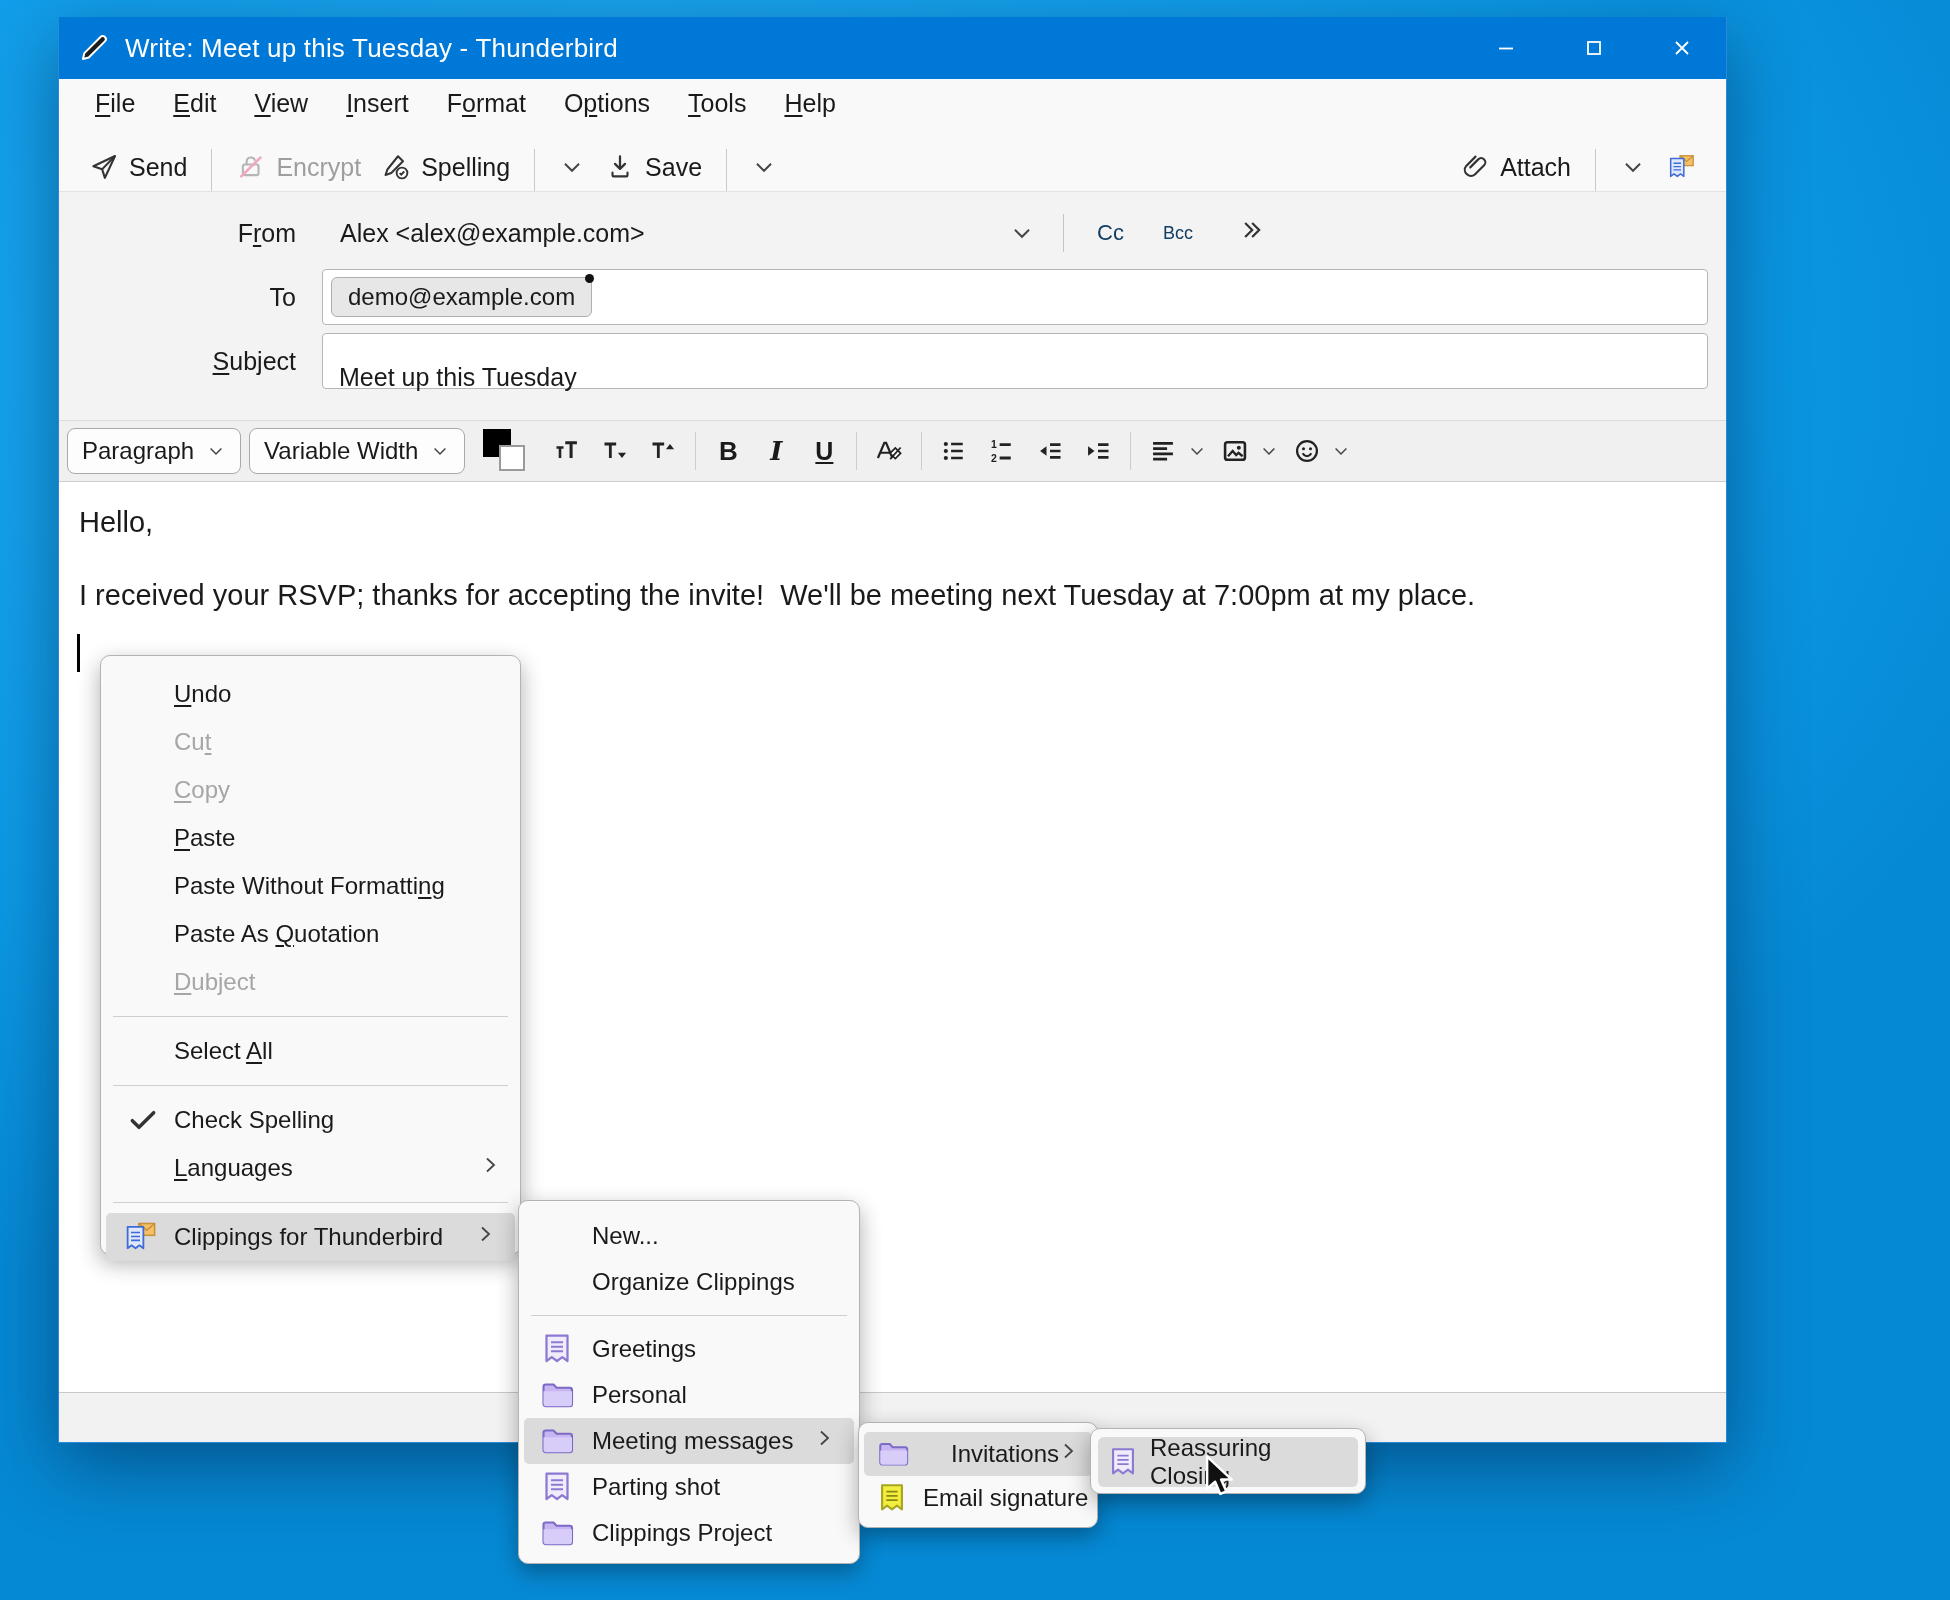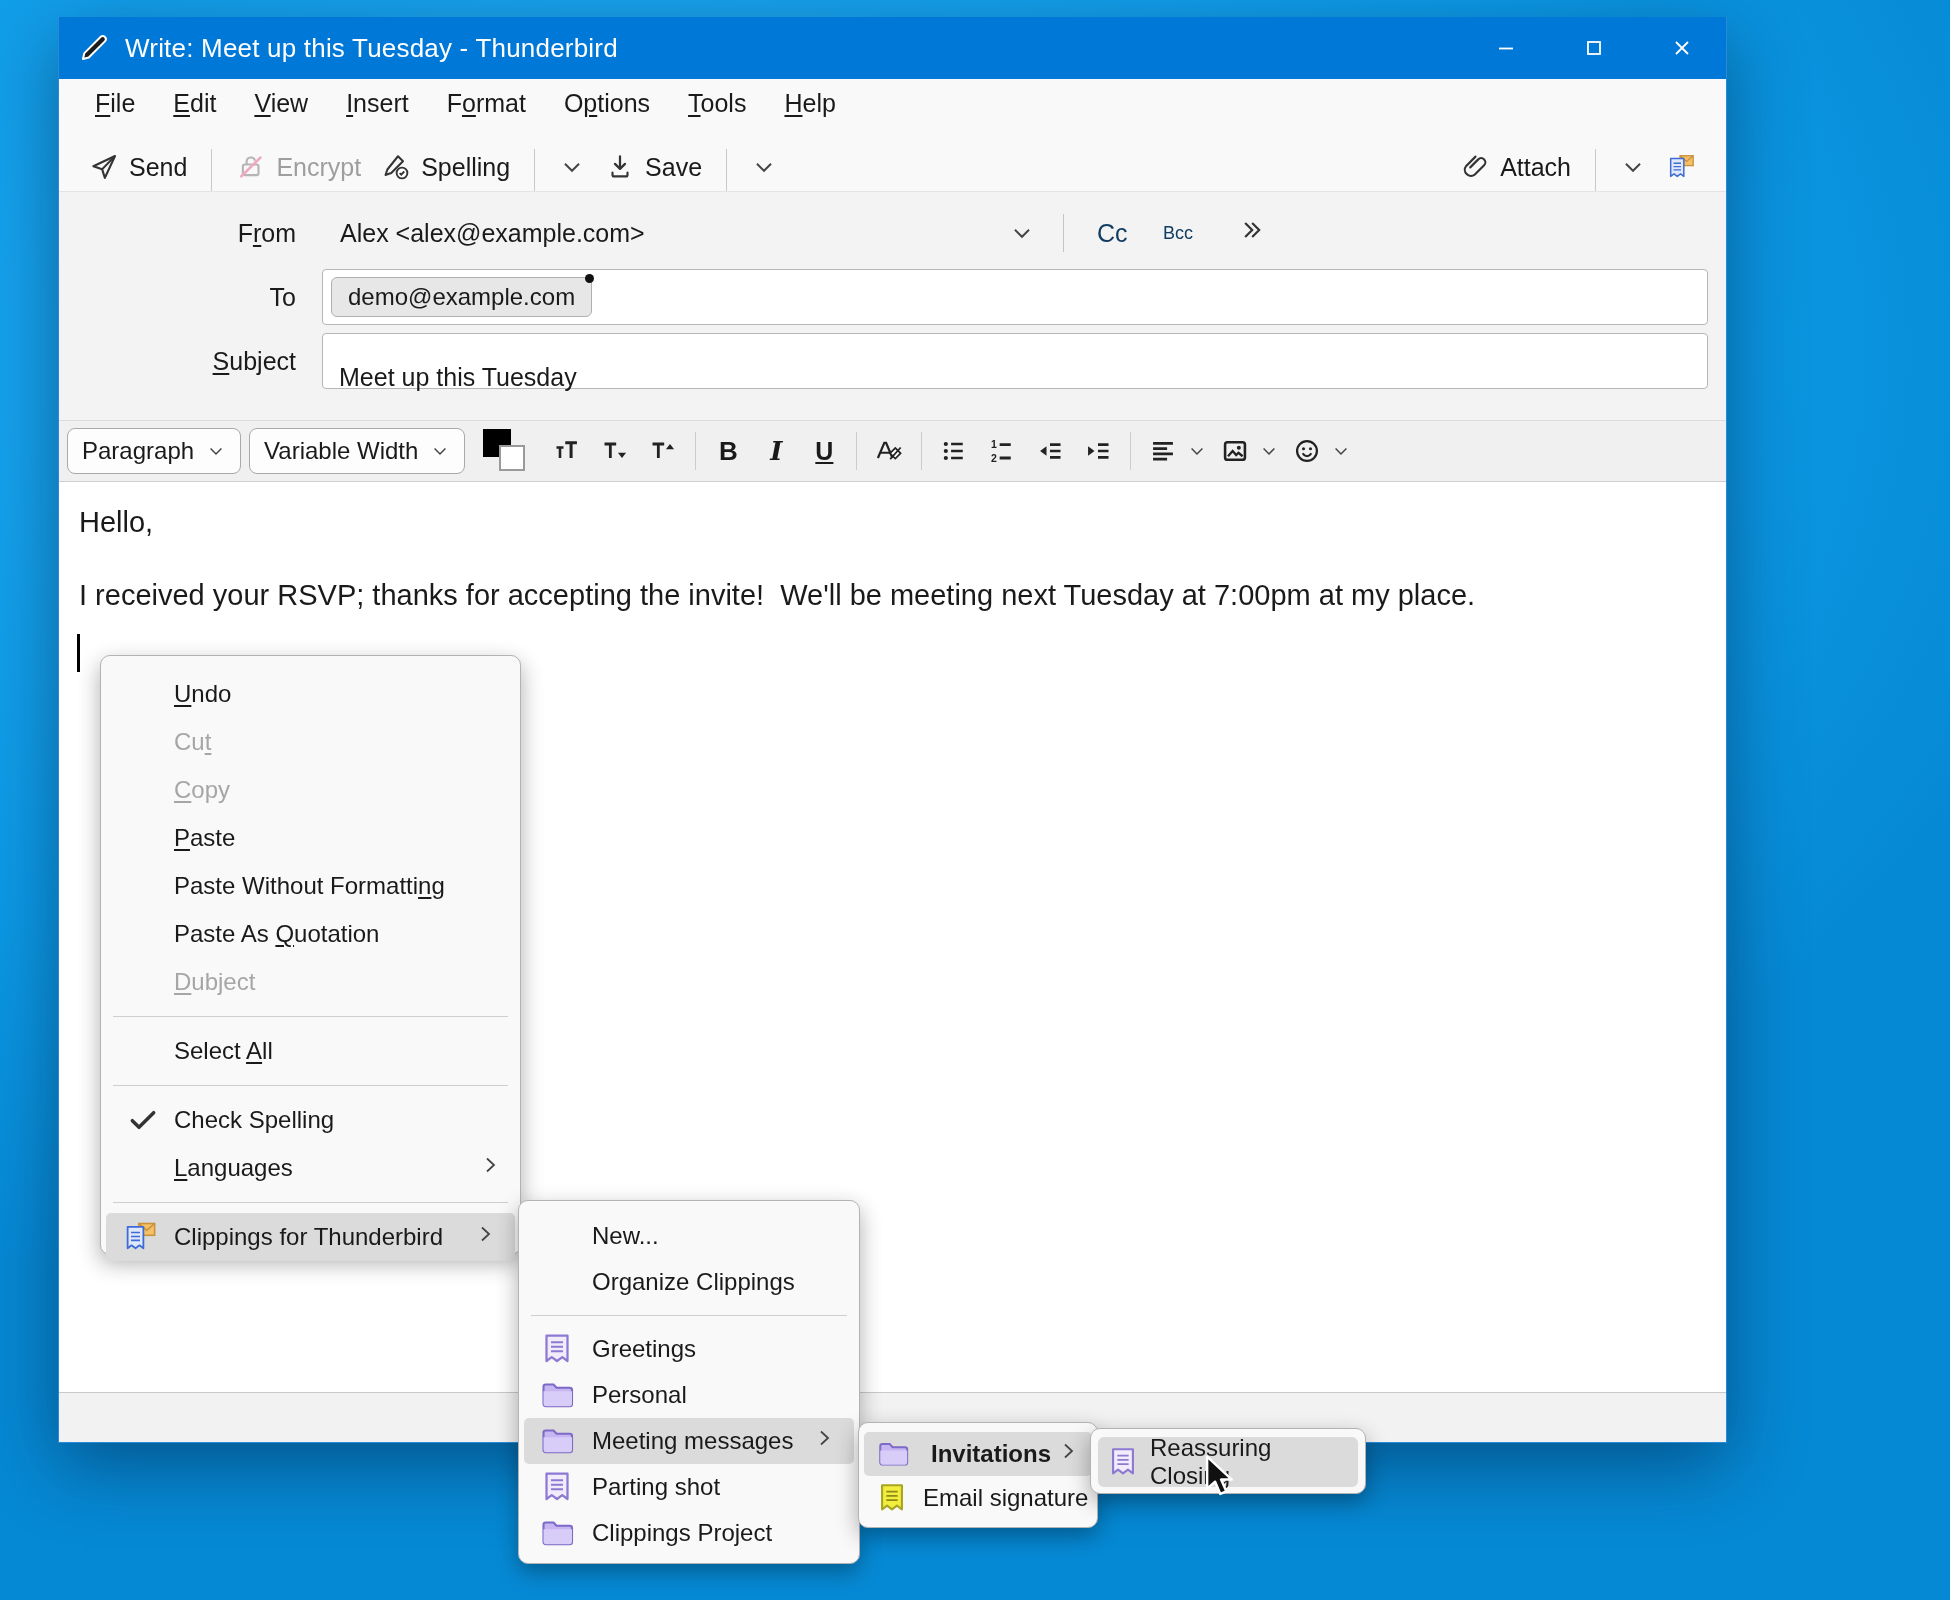--- a/index.html
+++ b/index.html
@@ -50,21 +50,21 @@
   .tb-spacer { flex:1; }
 
   
   .addressing { background:#f3f3f3; padding-top:10px; height:228px; flex:0 0 auto; }
   .addr-row { display:flex; align-items:center; height:62px; position:relative; }
   .addr-label { width:245px; text-align:right; padding-right:8px; font-size:25px; flex:0 0 auto; }
   .from-value { margin-left:36px; font-size:25px; }
   .from-chevron { position:absolute; left:950px; top:18px; }
   .from-chevron svg { width:26px; height:26px; }
   .from-div { position:absolute; left:1004px; top:12px; width:1px; height:38px; background:#c4c4c4; }
-  .cc-btn { position:absolute; left:1032px; font-size:25px; color:#123d63; padding:4px 6px; }
+  .cc-btn { position:absolute; left:1032px; font-size:22px; color:#123d63; padding:4px 6px; }
   .bcc-btn { position:absolute; left:1098px; font-size:18px; color:#123d63; padding:4px 6px; }
   .more-btn { position:absolute; left:1178px; top:14px; }
   .more-btn svg { width:28px; height:28px; }
   .addr-input {
     margin-left:18px; width:1386px; height:56px; background:#fff;
     border:1px solid #b6b6b6; border-radius:4px; display:flex; align-items:center; padding:0 6px;
     font-size:25px;
   }
   .to-row { height:66px; }
   .pill {
@@ -118,21 +118,21 @@
   .row-icon svg { width:36px; height:36px; }
   .check-pos { left:26px; width:32px; height:32px; }
   .check-pos svg { width:32px; height:32px; }
   .sub-arrow { position:absolute; right:18px; top:50%; transform:translateY(-50%); }
   .sub-arrow svg { width:24px; height:24px; }
 
   .ctx-menu { left:100px; top:655px; width:421px; height:600px; z-index:50; }
   .clip-menu { left:518px; top:1200px; width:342px; height:364px; z-index:55; padding:12px 0; }
   .meeting-menu { left:858px; top:1422px; width:240px; height:106px; z-index:60; padding:9px 0; font-size:24px; }
   .meeting-menu .menu-row { height:44px; padding-left:64px; }
-  .meeting-menu .menu-row.hl { padding-left:67px;font-weight:bold; }
+  .meeting-menu .menu-row.hl { padding-left:87px; }
   .meeting-menu .row-icon { left:16px; width:34px; height:34px; }
   .meeting-menu .row-icon svg { width:34px; height:34px; }
   .inv-menu { left:1090px; top:1428px; width:276px; height:66px; z-index:65; padding:8px 7px; }
   .inv-menu .menu-row { height:50px; padding-left:52px; border-radius:6px; }
   .inv-menu .row-icon { left:8px; width:34px; height:34px; }
   .inv-menu .row-icon svg { width:34px; height:34px; }
 
   
   .cursor { position:absolute; left:1204px; top:1455px; z-index:100; width:40px; height:46px; }
 </style>

